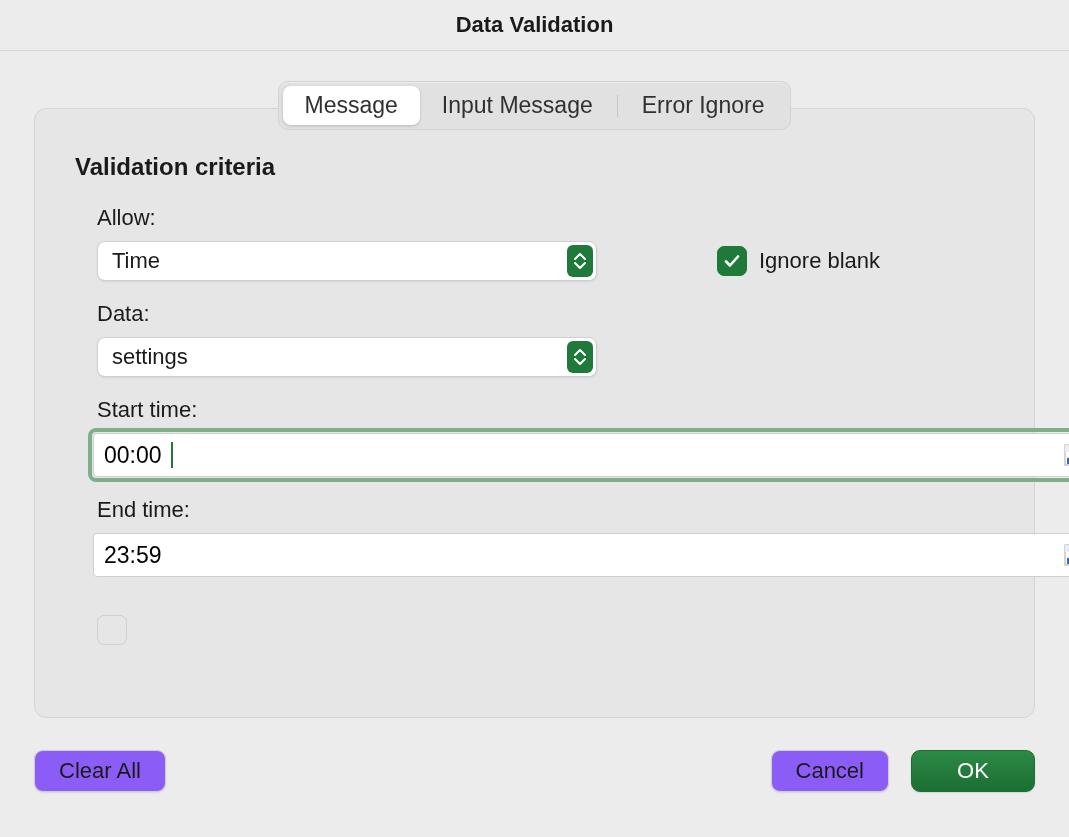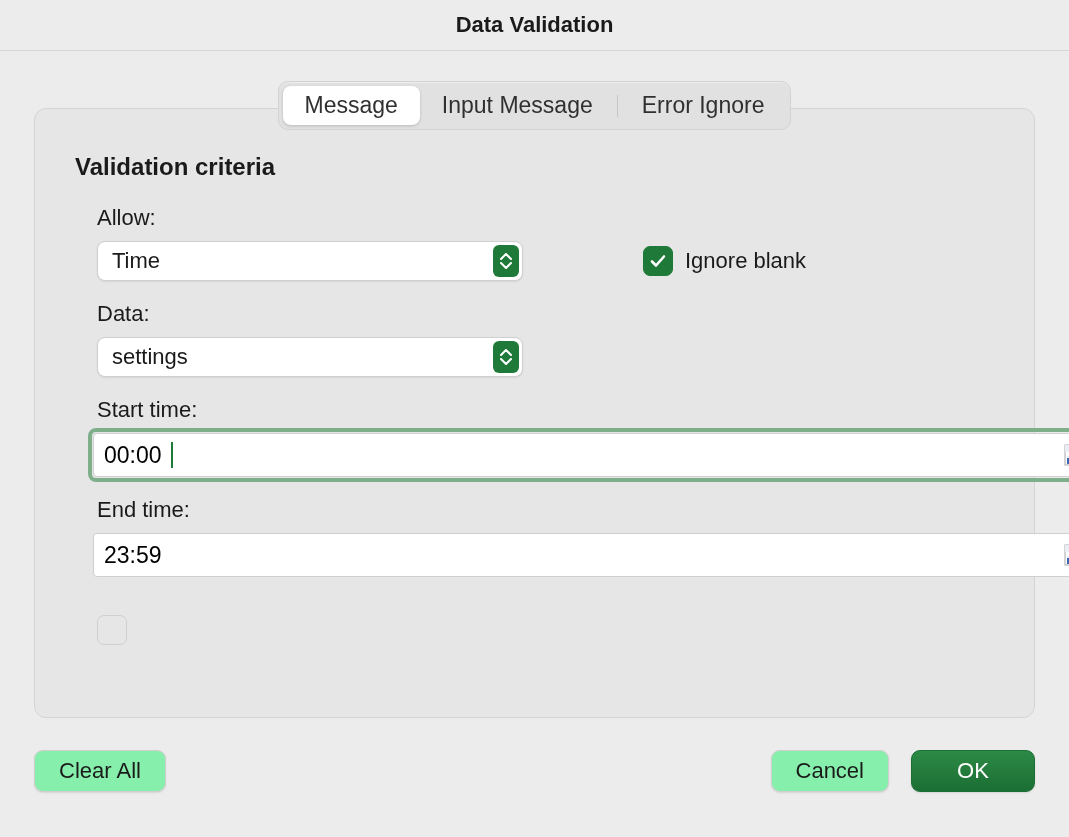--- a/index.html
+++ b/index.html
@@ -81,21 +81,21 @@
     font-size: 22px;
     margin-bottom: 10px;
   }
   .row-flex {
     display: flex;
     align-items: center;
     gap: 120px;
   }
   .select-wrap {
     position: relative;
-    width: 426px;
+    width: 500px;
   }
   .select-box {
     width: 100%;
     height: 40px;
     background: #ffffff;
     border: 1px solid #cfcfcf;
     border-radius: 8px;
     box-shadow: 0 1px 2px rgba(0,0,0,0.08);
     display: flex;
     align-items: center;
@@ -190,21 +190,21 @@
   .footer {
     display: flex;
     align-items: center;
     justify-content: space-between;
     margin-top: 32px;
   }
   .btn {
     height: 42px;
     border-radius: 9px;
     border: 1px solid #cfcfcf;
-    background: #86efac;
+    background: #8b5cf6;
     font-size: 22px;
     padding: 0 24px;
     display: inline-flex;
     align-items: center;
     justify-content: center;
     box-shadow: 0 1px 2px rgba(0,0,0,0.1);
     cursor: default;
     min-width: 100px;
     box-sizing: border-box;
   }

